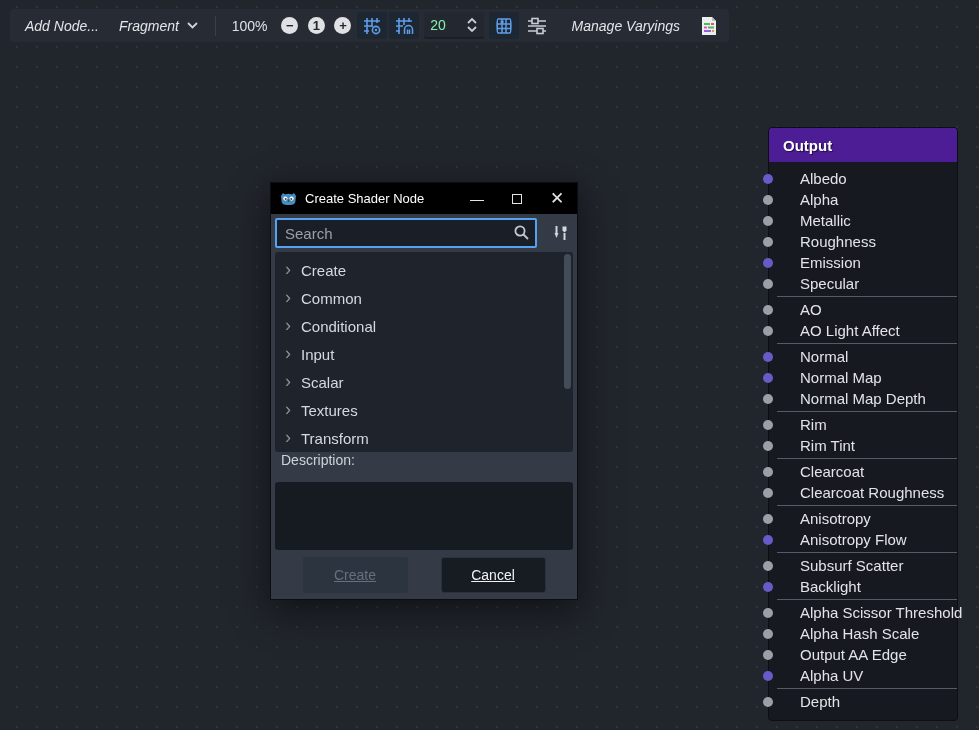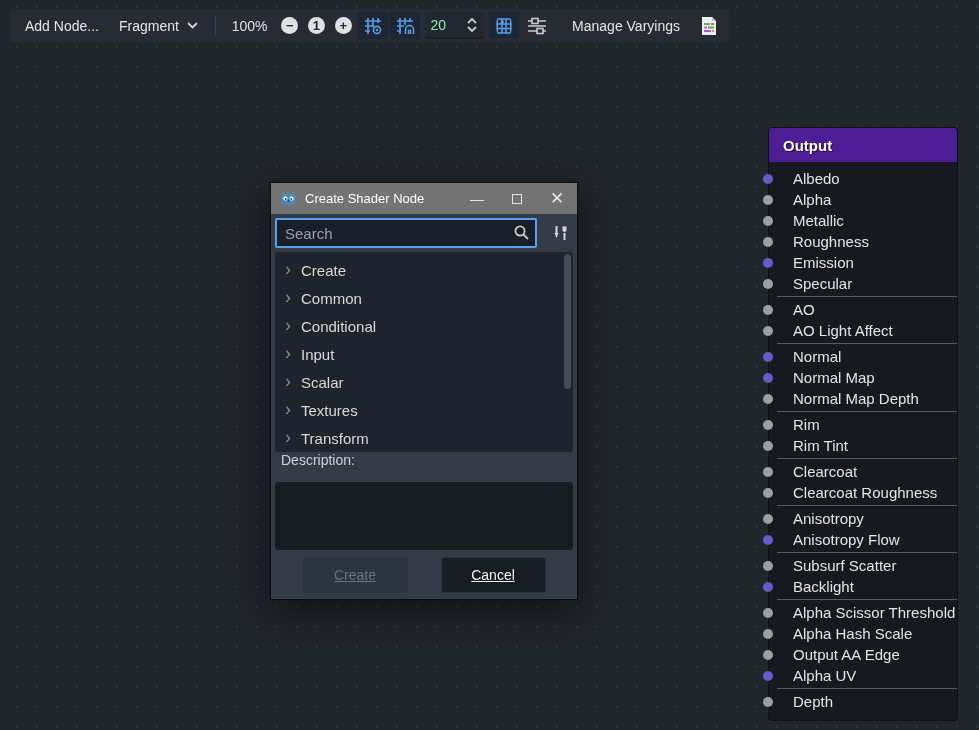--- a/index.html
+++ b/index.html
@@ -17,21 +17,21 @@
   
   .toolbar {
     position: absolute; left: 10px; top: 9px; width: 719px; height: 33px;
     background: #272b33; border-radius: 3px;
     display: flex; align-items: center; padding: 0 6px; gap: 2px;
   }
   .tb-btn {
     display: flex; align-items: center; gap: 6px;
     height: 27px; padding: 0 9px; border-radius: 3px;
     font-size: 14px; color: #e3e5e8; cursor: pointer; white-space: nowrap;
-    background: transparent; border: none;
+    background: transparent; border: none; font-style: italic;
   }
   .tb-btn.icon-only { padding: 0 5px; }
   .tb-btn.pressed { background: #1d2734; }
   .tb-sep { width: 1px; height: 20px; background: #3a404a; margin: 0 6px; }
   .zoom-label { font-size: 14px; color: #dfe1e5; padding: 0 8px; }
   .circle-btn {
     width: 27px; height: 27px; display: flex; align-items: center; justify-content: center;
     cursor: pointer; background: transparent; border: none; margin: 0 2px;
   }
   .circle-btn .disc {
@@ -49,21 +49,21 @@
   .chev-down-icon { margin-left: 2px; display: inline-flex; }
 
   
   .dialog {
     position: absolute; left: 270px; top: 182px; width: 308px; height: 418px;
     background: #343b47; border: 1px solid #0b0d11;
     box-shadow: 0 10px 34px rgba(0,0,0,.55);
     display: flex; flex-direction: column;
   }
   .titlebar {
-    height: 31px; background: #737373; flex: 0 0 31px;
+    height: 31px; background: #000000; flex: 0 0 31px;
     display: flex; align-items: center; padding-left: 9px;
   }
   .titlebar .title { font-size: 13px; color: #ffffff; margin-left: 8px; flex: 1; }
   .win-ctl {
     width: 40px; height: 31px; display: flex; align-items: center; justify-content: center;
     color: #e4e4e4; cursor: pointer; background: transparent; border: none; font-size: 14px;
   }
   .win-ctl .maxbox { width: 10px; height: 10px; border: 1px solid #e4e4e4; display: block; }
   .win-ctl.close { font-size: 17px; font-weight: 300; }
 
@@ -131,21 +131,21 @@
   .gnode-title {
     font-size: 15px; font-weight: bold; color: #ffffff;
     text-shadow: 1px 1px 1px rgba(0,0,0,.6);
   }
   .gnode-body { padding: 6px 0 8px 0; }
   .port-row { position: relative; height: 21px; display: flex; align-items: center; }
   .port-dot {
     position: absolute; left: -6px; width: 10px; height: 10px; border-radius: 50%;
     cursor: crosshair;
   }
-  .port-label { margin-left: 24px; font-size: 15px; color: #e2e4e8; white-space: nowrap; }
+  .port-label { margin-left: 31px; font-size: 15px; color: #e2e4e8; white-space: nowrap; }
   .port-sep { border: none; border-top: 1px solid #565c66; margin: 2px 0 2px 8px; height: 0; }
 
   svg { display: block; }
 </style>
 </head>
 <body>
 
 <div class="toolbar">
   <button class="tb-btn">Add Node...</button>
 

